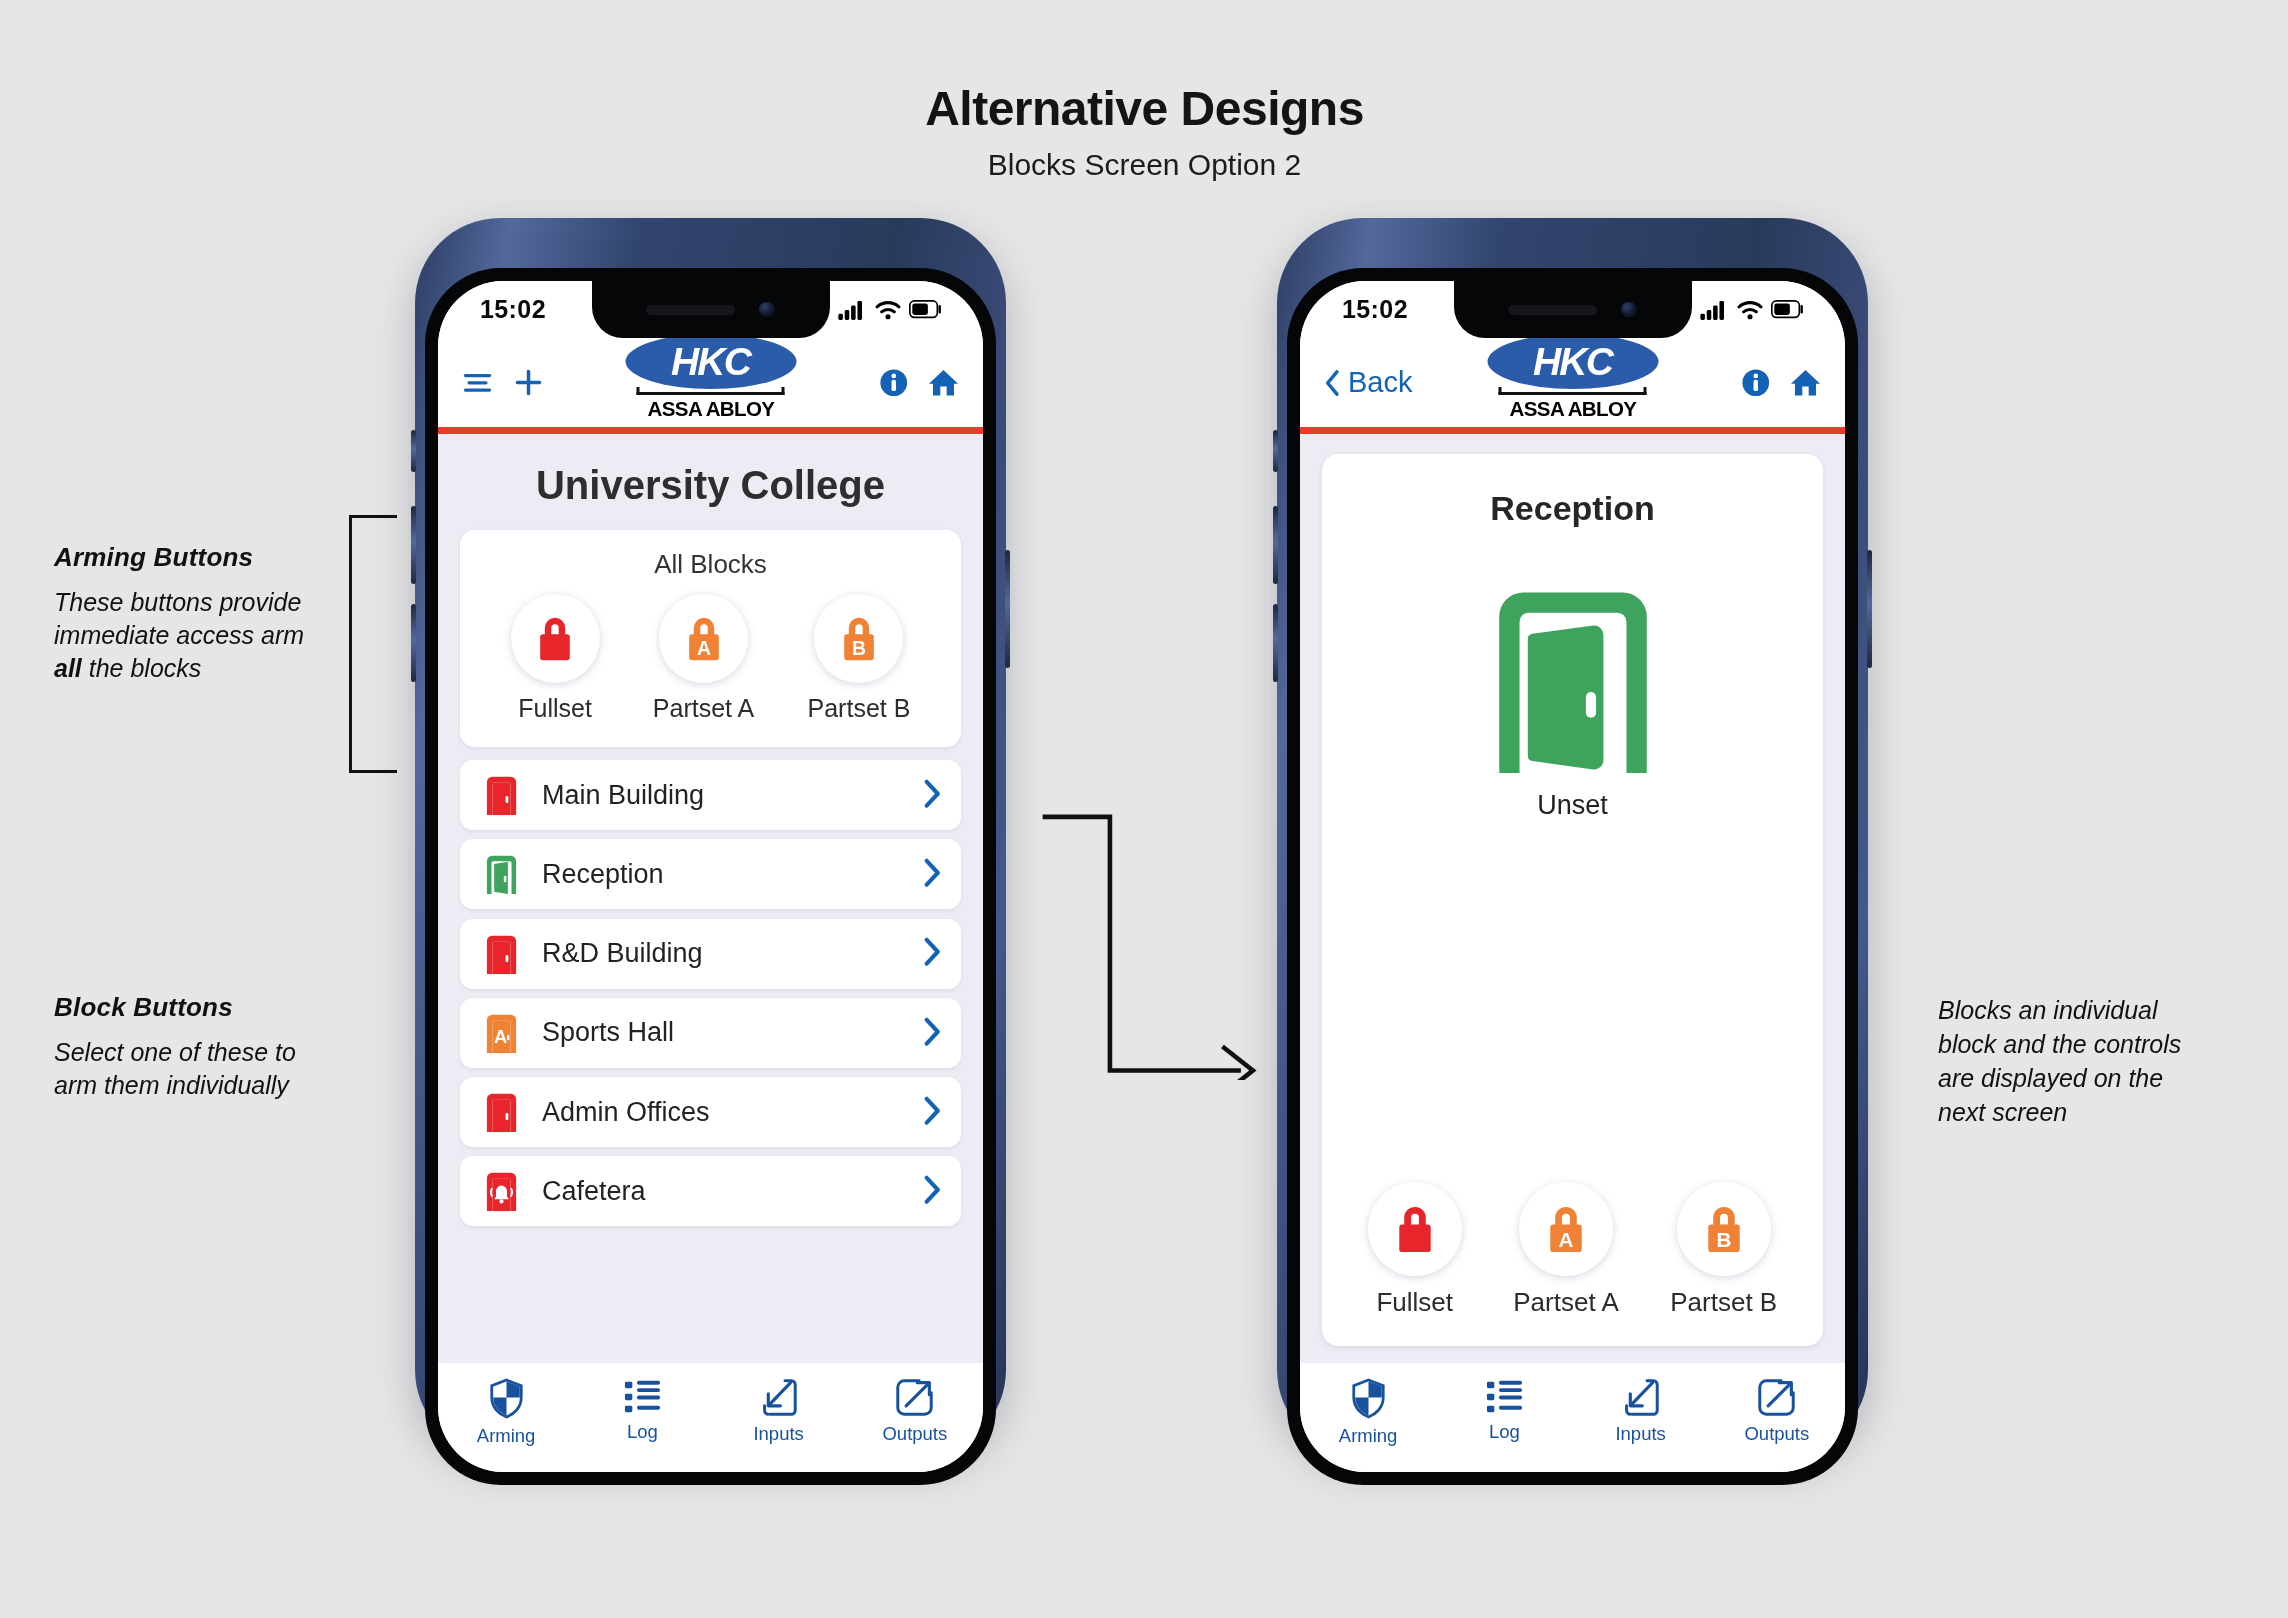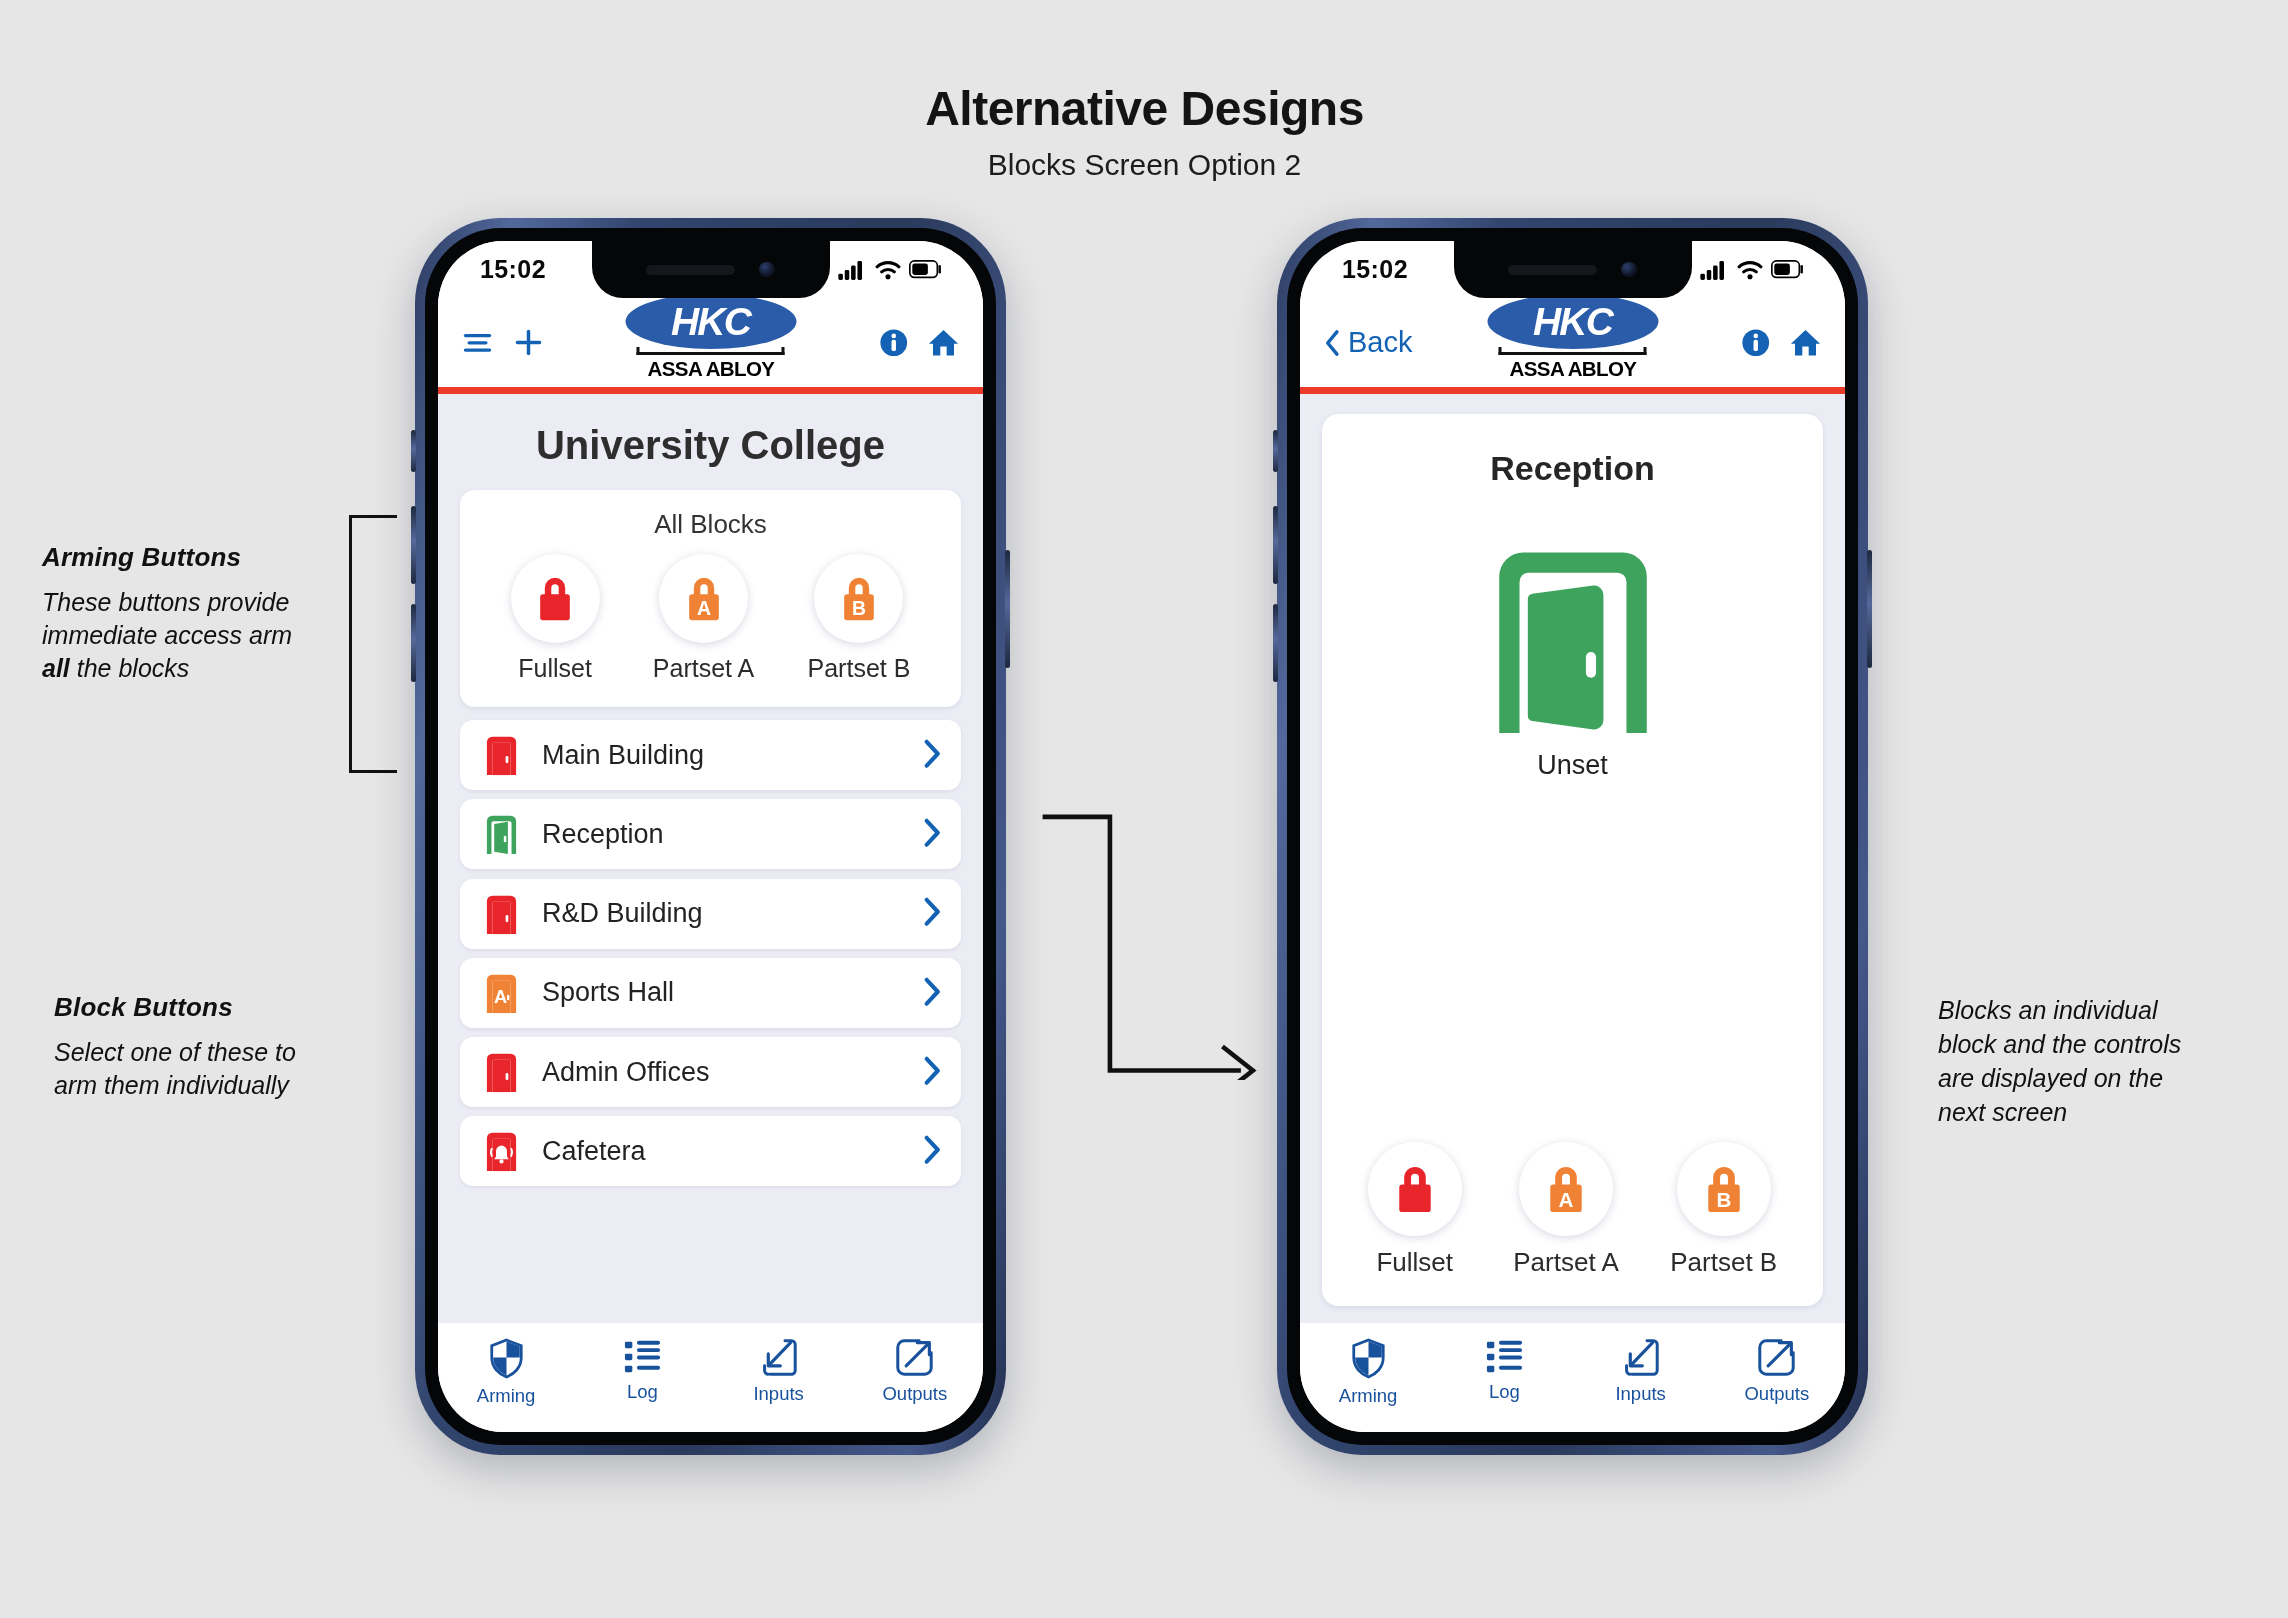--- a/index.html
+++ b/index.html
@@ -40,21 +40,21 @@
     font-weight: bold;
     font-style: italic;
     margin-bottom: 13px;
     letter-spacing: 0.2px;
   }
   .annotation .anno-body {
     font-size: 25px;
     font-style: italic;
     line-height: 1.32;
   }
-  .anno-arming { top: 542px; left: 42px; width: 277px; }
+  .anno-arming { top: 542px; left: 54px; width: 277px; }
   .anno-block  { top: 992px; left: 54px; width: 277px; }
   .anno-right  { top: 993px; left: 1938px; width: 249px; }
   .anno-right .anno-body { line-height: 1.36; }
   b.strong { font-weight: bold; font-style: italic; }
 
   
   .bracket-left {
     position: absolute;
     top: 515px; left: 349px;
     width: 48px; height: 258px;
@@ -74,20 +74,21 @@
   }
   .phone-1 { top: 218px; left: 415px; }
   .phone-2 { top: 218px; left: 1277px; }
 
   .phone-bezel {
     width: 100%; height: 100%;
     background: #050608;
     border-radius: 76px;
     padding: 13px;
     position: relative;
+    margin-top: 40px;
   }
   .phone-screen {
     width: 100%; height: 100%;
     background: #ebecf4;
     border-radius: 65px;
     overflow: hidden;
     position: relative;
     display: flex;
     flex-direction: column;
   }

